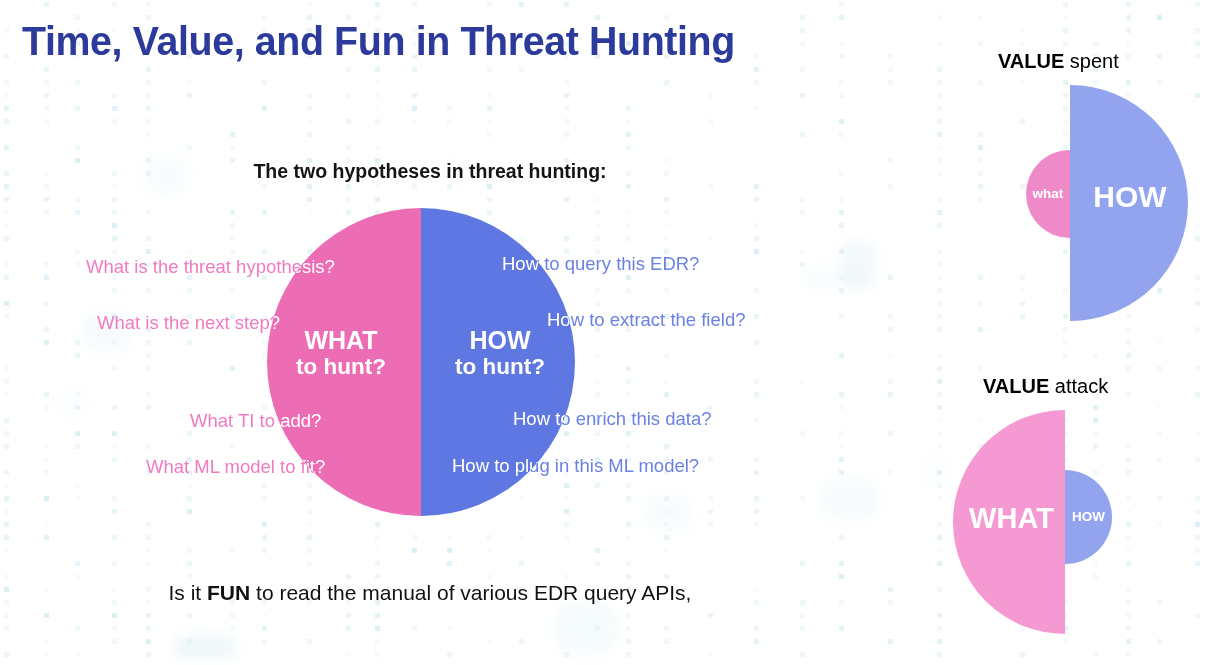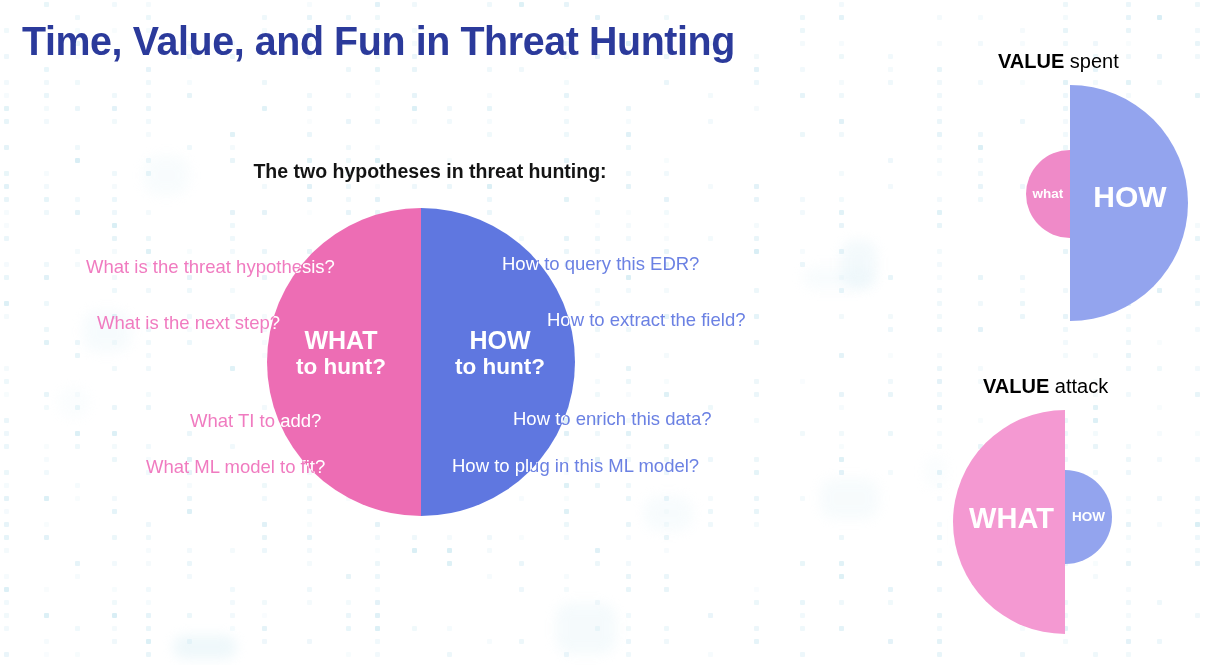--- a/index.html
+++ b/index.html
@@ -1148,20 +1148,21 @@
 <div id="label-what" class="half-label" style="position:absolute; left:267px; top:326px; width:154px; z-index:4;">
   <div>WHAT</div>
   <div class="line2">to hunt?</div>
 </div>
 <div id="label-how" class="half-label" style="position:absolute; left:421px; top:326px; width:154px; z-index:4;">
   <div>HOW</div>
   <div class="line2">to hunt?</div>
 </div>
 
 <div id="bottom-text">
+  <div><span>Is it </span><b>FUN</b><span> to read the manual of various EDR query APIs,</span></div>
 </div>
 
 <div class="mini-heading" style="left:998px; top:50px;">
   <b>VALUE</b><span> spent</span>
 </div>
 <div id="time-what-semi" class="semi semi-left"></div>
 <div id="time-how-semi" class="semi semi-right"></div>
 <div id="time-what-label" class="semi-label">what</div>
 <div id="time-how-label" class="semi-label">HOW</div>
 

